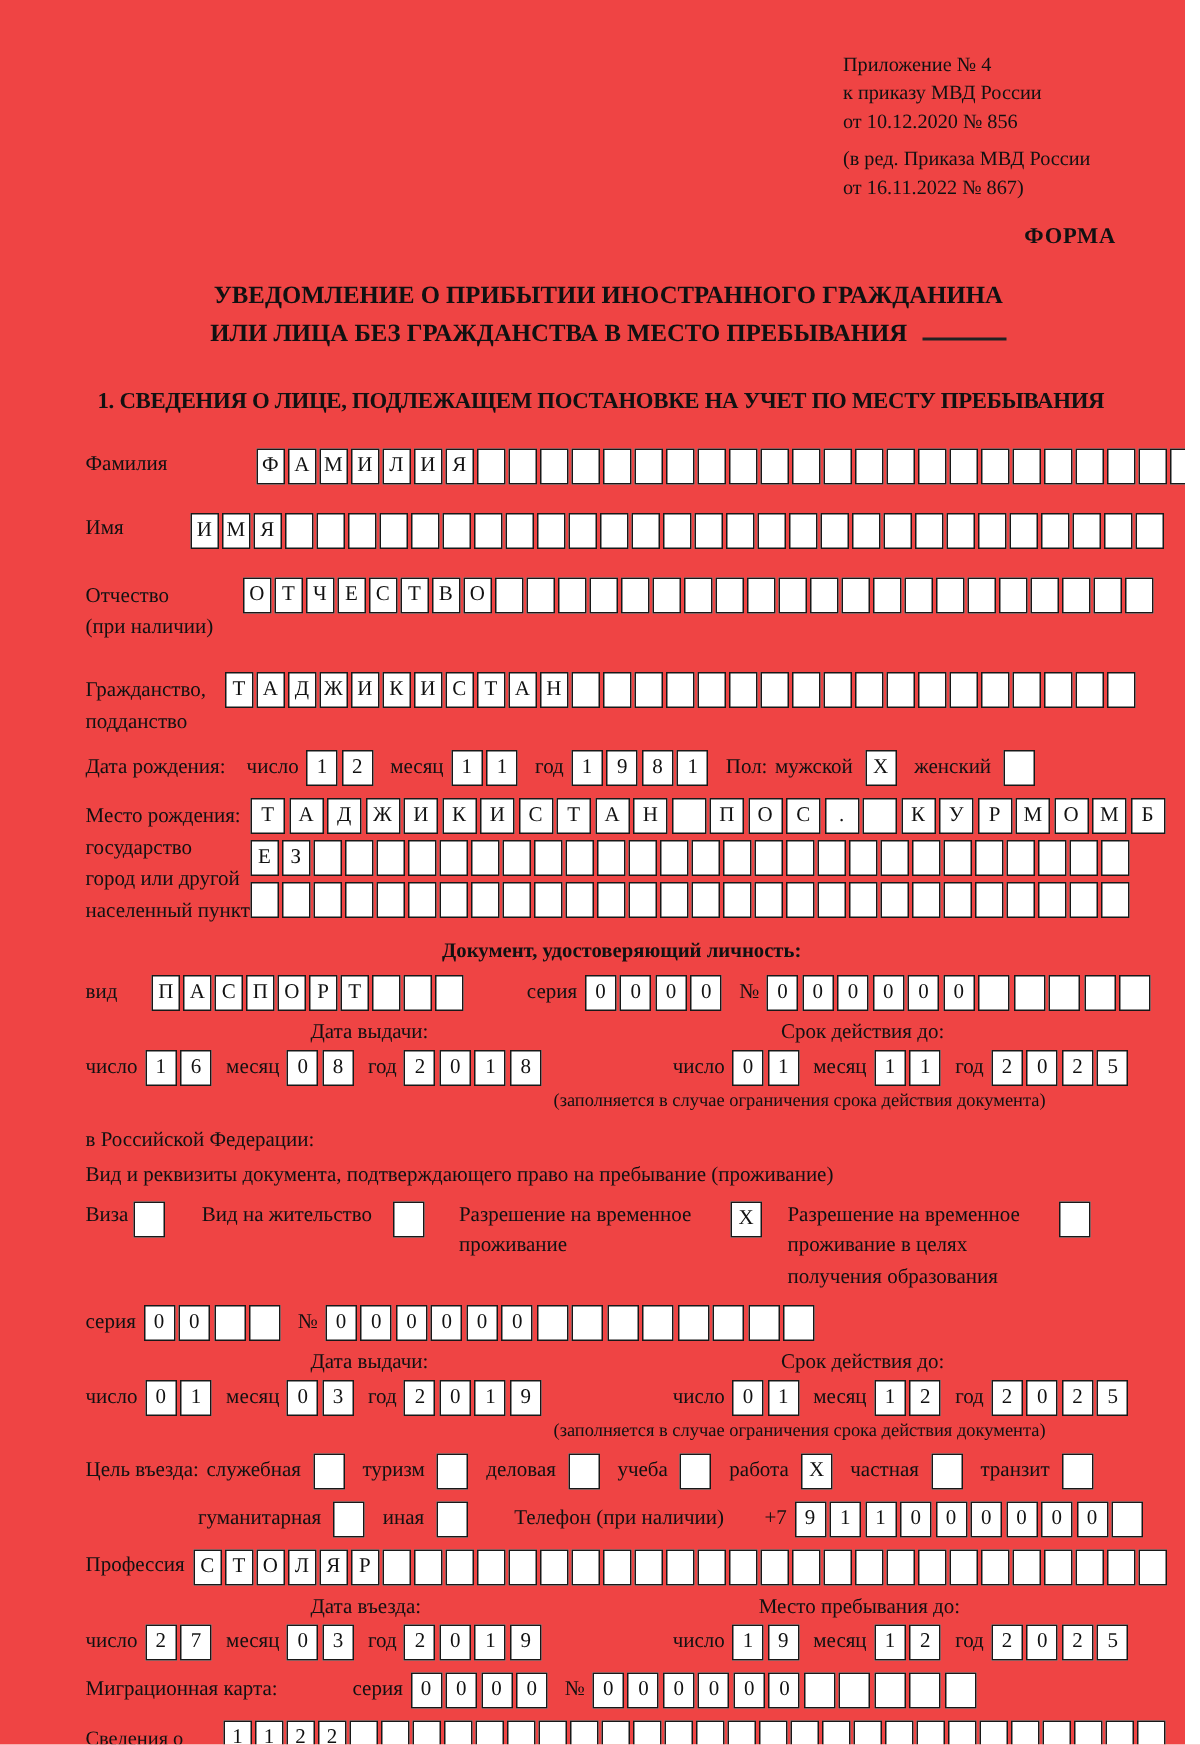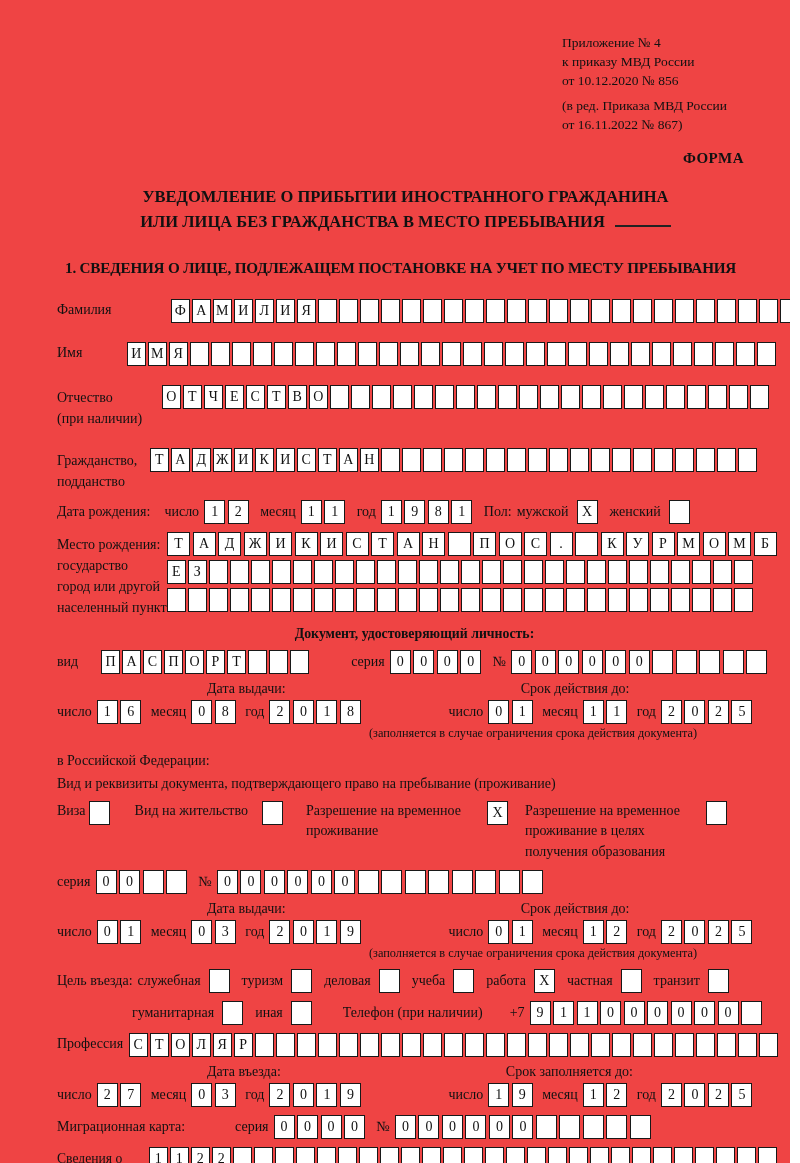--- a/index.html
+++ b/index.html
@@ -593,21 +593,21 @@
         <span class="cell"></span>
         <span class="cell"></span>
         <span class="cell"></span>
         <span class="cell"></span>
         <span class="cell"></span>
       </span>
   </div>
 
   <div class="dhead">
     <span class="dh1">Дата въезда:</span>
-    <span style="margin-left:225px;">Срок заполняется до:</span>
+    <span style="margin-left:225px;">Место пребывания до:</span>
   </div>
 
   <div class="pr" style="margin-top:3px;">
     <span class="dg">
       <span class="lbl">число</span>
         <span class="cells dc">
           <span class="cell">2</span>
           <span class="cell">7</span>
         </span>
       <span class="lbl">месяц</span>

